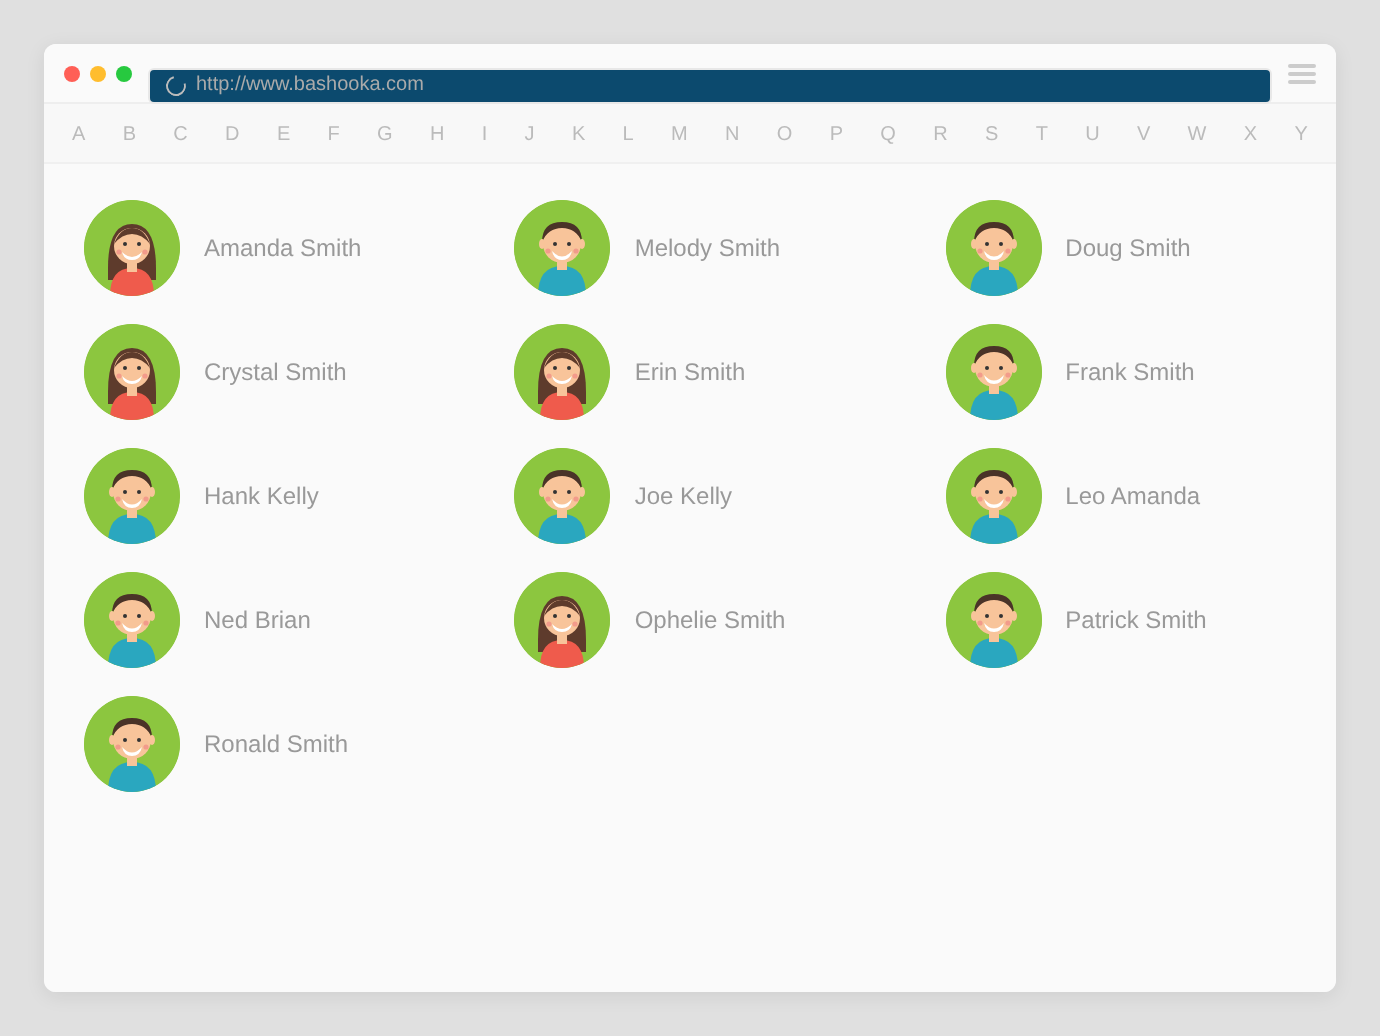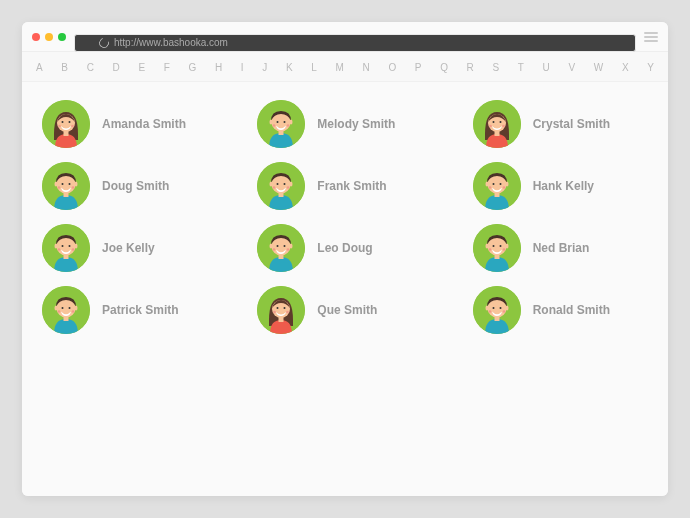--- a/index.html
+++ b/index.html
@@ -30,26 +30,26 @@
       gap: 8px;
     }
     .traffic-lights { display: flex; gap: 5px; }
     .light { width: 8px; height: 8px; border-radius: 50%; }
     .light.red { background: #ff5f56; }
     .light.yellow { background: #ffbd2e; }
     .light.green { background: #27c93f; }
     .url-bar {
       flex: 1;
       height: 18px;
-      background: #404040;
+      background: #0c4a6e;
       border: 1px solid #e8e8e8;
       border-radius: 3px;
       display: flex;
       align-items: center;
-      padding: 0 24px;
+      padding: 0 8px;
       gap: 5px;
       margin-top: 12px;
     }
     .refresh-icon {
       width: 10px; height: 10px;
       border: 1.2px solid #bbb;
       border-radius: 50%;
       border-top-color: transparent;
       transform: rotate(30deg);
     }
@@ -91,21 +91,20 @@
       border-radius: 50%;
       background: #8cc63f;
       flex-shrink: 0;
       position: relative;
       overflow: hidden;
     }
     .avatar svg { width: 100%; height: 100%; display: block; }
     .contact-name {
       color: #999;
       font-size: 12px;
-      font-weight: bold;
     }
   </style>
 </head>
 <body>
 
 <div class="browser">
   <div class="browser-bar">
     <div class="traffic-lights">
       <div class="light red"></div>
       <div class="light yellow"></div>
@@ -184,184 +183,202 @@
       <path d="M12 48 Q12 33 24 33 Q36 33 36 48 Z" fill="#2aa7bf"></path>
       <rect x="21.5" y="30" width="5" height="5" fill="#f8c49a"></rect>
     </svg>
           </div>
           <span class="contact-name">Melody Smith</span>
         </div>
         <div class="contact">
           <div class="avatar">
             <svg viewBox="0 0 48 48">
       <circle cx="24" cy="24" r="24" fill="#8cc63f"></circle>
+      <circle cx="24" cy="22" r="9.5" fill="#f8c49a"></circle>
+      <path d="M14 21 Q14 11 24 11 Q34 11 34 21 Q31 14 24 14 Q17 14 14 21 Z" fill="#4a3328"></path>
+      <circle cx="20.5" cy="22" r="1" fill="#333"></circle>
+      <circle cx="27.5" cy="22" r="1" fill="#333"></circle>
+      <path d="M19 25.5 Q24 31 29 25.5 Q28 30 24 30 Q20 30 19 25.5 Z" fill="#fff"></path>
+      <circle cx="17" cy="25.5" r="1.3" fill="#f29b8b"></circle>
+      <circle cx="31" cy="25.5" r="1.3" fill="#f29b8b"></circle>
+      <ellipse cx="14" cy="22" rx="1.5" ry="2.5" fill="#f8c49a"></ellipse>
+      <ellipse cx="34" cy="22" rx="1.5" ry="2.5" fill="#f8c49a"></ellipse>
+      <path d="M12 48 Q12 33 24 33 Q36 33 36 48 Z" fill="#2aa7bf"></path>
+      <rect x="21.5" y="30" width="5" height="5" fill="#f8c49a"></rect>
+    </svg>
+          </div>
+          <span class="contact-name">Doug Smith</span>
+        </div>
+        <div class="contact">
+          <div class="avatar">
+            <svg viewBox="0 0 48 48">
+      <circle cx="24" cy="24" r="24" fill="#8cc63f"></circle>
       <path d="M12 34 Q12 12 24 12 Q36 12 36 34 L36 40 L12 40 Z" fill="#5e3b2c"></path>
       <circle cx="24" cy="23" r="9" fill="#f8c49a"></circle>
       <path d="M15 22 Q18 14 24 14 Q30 14 33 22 Q29 17 24 17 Q19 17 15 22 Z" fill="#5e3b2c"></path>
       <circle cx="20.5" cy="22" r="1" fill="#333"></circle>
       <circle cx="27.5" cy="22" r="1" fill="#333"></circle>
       <path d="M19 26 Q24 31 29 26 Q28 30 24 30 Q20 30 19 26 Z" fill="#fff"></path>
       <circle cx="17.5" cy="26" r="1.3" fill="#f29b8b"></circle>
       <circle cx="30.5" cy="26" r="1.3" fill="#f29b8b"></circle>
       <path d="M13 48 Q13 34 24 34 Q35 34 35 48 Z" fill="#ef5b4c"></path>
       <rect x="21.5" y="31" width="5" height="5" fill="#f8c49a"></rect>
     </svg>
           </div>
           <span class="contact-name">Crystal Smith</span>
         </div>
         <div class="contact">
           <div class="avatar">
             <svg viewBox="0 0 48 48">
       <circle cx="24" cy="24" r="24" fill="#8cc63f"></circle>
-      <circle cx="24" cy="22" r="9.5" fill="#f8c49a"></circle>
-      <path d="M14 21 Q14 11 24 11 Q34 11 34 21 Q31 14 24 14 Q17 14 14 21 Z" fill="#4a3328"></path>
-      <circle cx="20.5" cy="22" r="1" fill="#333"></circle>
-      <circle cx="27.5" cy="22" r="1" fill="#333"></circle>
-      <path d="M19 25.5 Q24 31 29 25.5 Q28 30 24 30 Q20 30 19 25.5 Z" fill="#fff"></path>
-      <circle cx="17" cy="25.5" r="1.3" fill="#f29b8b"></circle>
-      <circle cx="31" cy="25.5" r="1.3" fill="#f29b8b"></circle>
-      <ellipse cx="14" cy="22" rx="1.5" ry="2.5" fill="#f8c49a"></ellipse>
-      <ellipse cx="34" cy="22" rx="1.5" ry="2.5" fill="#f8c49a"></ellipse>
-      <path d="M12 48 Q12 33 24 33 Q36 33 36 48 Z" fill="#2aa7bf"></path>
-      <rect x="21.5" y="30" width="5" height="5" fill="#f8c49a"></rect>
-    </svg>
-          </div>
-          <span class="contact-name">Doug Smith</span>
-        </div>
-        <div class="contact">
-          <div class="avatar">
-            <svg viewBox="0 0 48 48">
-      <circle cx="24" cy="24" r="24" fill="#8cc63f"></circle>
-      <circle cx="24" cy="22" r="9.5" fill="#f8c49a"></circle>
-      <path d="M14 21 Q14 11 24 11 Q34 11 34 21 Q31 14 24 14 Q17 14 14 21 Z" fill="#4a3328"></path>
-      <circle cx="20.5" cy="22" r="1" fill="#333"></circle>
-      <circle cx="27.5" cy="22" r="1" fill="#333"></circle>
-      <path d="M19 25.5 Q24 31 29 25.5 Q28 30 24 30 Q20 30 19 25.5 Z" fill="#fff"></path>
-      <circle cx="17" cy="25.5" r="1.3" fill="#f29b8b"></circle>
-      <circle cx="31" cy="25.5" r="1.3" fill="#f29b8b"></circle>
-      <ellipse cx="14" cy="22" rx="1.5" ry="2.5" fill="#f8c49a"></ellipse>
-      <ellipse cx="34" cy="22" rx="1.5" ry="2.5" fill="#f8c49a"></ellipse>
-      <path d="M12 48 Q12 33 24 33 Q36 33 36 48 Z" fill="#2aa7bf"></path>
-      <rect x="21.5" y="30" width="5" height="5" fill="#f8c49a"></rect>
-    </svg>
-          </div>
-          <span class="contact-name">Frank Smith</span>
-        </div>
-        <div class="contact">
-          <div class="avatar">
-            <svg viewBox="0 0 48 48">
-      <circle cx="24" cy="24" r="24" fill="#8cc63f"></circle>
-      <circle cx="24" cy="22" r="9.5" fill="#f8c49a"></circle>
-      <path d="M14 21 Q14 11 24 11 Q34 11 34 21 Q31 14 24 14 Q17 14 14 21 Z" fill="#4a3328"></path>
-      <circle cx="20.5" cy="22" r="1" fill="#333"></circle>
-      <circle cx="27.5" cy="22" r="1" fill="#333"></circle>
-      <path d="M19 25.5 Q24 31 29 25.5 Q28 30 24 30 Q20 30 19 25.5 Z" fill="#fff"></path>
-      <circle cx="17" cy="25.5" r="1.3" fill="#f29b8b"></circle>
-      <circle cx="31" cy="25.5" r="1.3" fill="#f29b8b"></circle>
-      <ellipse cx="14" cy="22" rx="1.5" ry="2.5" fill="#f8c49a"></ellipse>
-      <ellipse cx="34" cy="22" rx="1.5" ry="2.5" fill="#f8c49a"></ellipse>
-      <path d="M12 48 Q12 33 24 33 Q36 33 36 48 Z" fill="#2aa7bf"></path>
-      <rect x="21.5" y="30" width="5" height="5" fill="#f8c49a"></rect>
-    </svg>
-          </div>
-          <span class="contact-name">Hank Kelly</span>
-        </div>
-        <div class="contact">
-          <div class="avatar">
-            <svg viewBox="0 0 48 48">
-      <circle cx="24" cy="24" r="24" fill="#8cc63f"></circle>
-      <circle cx="24" cy="22" r="9.5" fill="#f8c49a"></circle>
-      <path d="M14 21 Q14 11 24 11 Q34 11 34 21 Q31 14 24 14 Q17 14 14 21 Z" fill="#4a3328"></path>
-      <circle cx="20.5" cy="22" r="1" fill="#333"></circle>
-      <circle cx="27.5" cy="22" r="1" fill="#333"></circle>
-      <path d="M19 25.5 Q24 31 29 25.5 Q28 30 24 30 Q20 30 19 25.5 Z" fill="#fff"></path>
-      <circle cx="17" cy="25.5" r="1.3" fill="#f29b8b"></circle>
-      <circle cx="31" cy="25.5" r="1.3" fill="#f29b8b"></circle>
-      <ellipse cx="14" cy="22" rx="1.5" ry="2.5" fill="#f8c49a"></ellipse>
-      <ellipse cx="34" cy="22" rx="1.5" ry="2.5" fill="#f8c49a"></ellipse>
-      <path d="M12 48 Q12 33 24 33 Q36 33 36 48 Z" fill="#2aa7bf"></path>
-      <rect x="21.5" y="30" width="5" height="5" fill="#f8c49a"></rect>
-    </svg>
-          </div>
-          <span class="contact-name">Joe Kelly</span>
-        </div>
-        <div class="contact">
-          <div class="avatar">
-            <svg viewBox="0 0 48 48">
-      <circle cx="24" cy="24" r="24" fill="#8cc63f"></circle>
-      <circle cx="24" cy="22" r="9.5" fill="#f8c49a"></circle>
-      <path d="M14 21 Q14 11 24 11 Q34 11 34 21 Q31 14 24 14 Q17 14 14 21 Z" fill="#4a3328"></path>
-      <circle cx="20.5" cy="22" r="1" fill="#333"></circle>
-      <circle cx="27.5" cy="22" r="1" fill="#333"></circle>
-      <path d="M19 25.5 Q24 31 29 25.5 Q28 30 24 30 Q20 30 19 25.5 Z" fill="#fff"></path>
-      <circle cx="17" cy="25.5" r="1.3" fill="#f29b8b"></circle>
-      <circle cx="31" cy="25.5" r="1.3" fill="#f29b8b"></circle>
-      <ellipse cx="14" cy="22" rx="1.5" ry="2.5" fill="#f8c49a"></ellipse>
-      <ellipse cx="34" cy="22" rx="1.5" ry="2.5" fill="#f8c49a"></ellipse>
-      <path d="M12 48 Q12 33 24 33 Q36 33 36 48 Z" fill="#2aa7bf"></path>
-      <rect x="21.5" y="30" width="5" height="5" fill="#f8c49a"></rect>
-    </svg>
-          </div>
-          <span class="contact-name">Leo Doug</span>
-        </div>
-        <div class="contact">
-          <div class="avatar">
-            <svg viewBox="0 0 48 48">
-      <circle cx="24" cy="24" r="24" fill="#8cc63f"></circle>
-      <circle cx="24" cy="22" r="9.5" fill="#f8c49a"></circle>
-      <path d="M14 21 Q14 11 24 11 Q34 11 34 21 Q31 14 24 14 Q17 14 14 21 Z" fill="#4a3328"></path>
-      <circle cx="20.5" cy="22" r="1" fill="#333"></circle>
-      <circle cx="27.5" cy="22" r="1" fill="#333"></circle>
-      <path d="M19 25.5 Q24 31 29 25.5 Q28 30 24 30 Q20 30 19 25.5 Z" fill="#fff"></path>
-      <circle cx="17" cy="25.5" r="1.3" fill="#f29b8b"></circle>
-      <circle cx="31" cy="25.5" r="1.3" fill="#f29b8b"></circle>
-      <ellipse cx="14" cy="22" rx="1.5" ry="2.5" fill="#f8c49a"></ellipse>
-      <ellipse cx="34" cy="22" rx="1.5" ry="2.5" fill="#f8c49a"></ellipse>
-      <path d="M12 48 Q12 33 24 33 Q36 33 36 48 Z" fill="#2aa7bf"></path>
-      <rect x="21.5" y="30" width="5" height="5" fill="#f8c49a"></rect>
-    </svg>
-          </div>
-          <span class="contact-name">Ned Brian</span>
-        </div>
-        <div class="contact">
-          <div class="avatar">
-            <svg viewBox="0 0 48 48">
-      <circle cx="24" cy="24" r="24" fill="#8cc63f"></circle>
-      <circle cx="24" cy="22" r="9.5" fill="#f8c49a"></circle>
-      <path d="M14 21 Q14 11 24 11 Q34 11 34 21 Q31 14 24 14 Q17 14 14 21 Z" fill="#4a3328"></path>
-      <circle cx="20.5" cy="22" r="1" fill="#333"></circle>
-      <circle cx="27.5" cy="22" r="1" fill="#333"></circle>
-      <path d="M19 25.5 Q24 31 29 25.5 Q28 30 24 30 Q20 30 19 25.5 Z" fill="#fff"></path>
-      <circle cx="17" cy="25.5" r="1.3" fill="#f29b8b"></circle>
-      <circle cx="31" cy="25.5" r="1.3" fill="#f29b8b"></circle>
-      <ellipse cx="14" cy="22" rx="1.5" ry="2.5" fill="#f8c49a"></ellipse>
-      <ellipse cx="34" cy="22" rx="1.5" ry="2.5" fill="#f8c49a"></ellipse>
-      <path d="M12 48 Q12 33 24 33 Q36 33 36 48 Z" fill="#2aa7bf"></path>
-      <rect x="21.5" y="30" width="5" height="5" fill="#f8c49a"></rect>
-    </svg>
-          </div>
-          <span class="contact-name">Patrick Smith</span>
-        </div>
-        <div class="contact">
-          <div class="avatar">
-            <svg viewBox="0 0 48 48">
-      <circle cx="24" cy="24" r="24" fill="#8cc63f"></circle>
       <path d="M12 34 Q12 12 24 12 Q36 12 36 34 L36 40 L12 40 Z" fill="#5e3b2c"></path>
       <circle cx="24" cy="23" r="9" fill="#f8c49a"></circle>
       <path d="M15 22 Q18 14 24 14 Q30 14 33 22 Q29 17 24 17 Q19 17 15 22 Z" fill="#5e3b2c"></path>
       <circle cx="20.5" cy="22" r="1" fill="#333"></circle>
       <circle cx="27.5" cy="22" r="1" fill="#333"></circle>
       <path d="M19 26 Q24 31 29 26 Q28 30 24 30 Q20 30 19 26 Z" fill="#fff"></path>
       <circle cx="17.5" cy="26" r="1.3" fill="#f29b8b"></circle>
       <circle cx="30.5" cy="26" r="1.3" fill="#f29b8b"></circle>
       <path d="M13 48 Q13 34 24 34 Q35 34 35 48 Z" fill="#ef5b4c"></path>
       <rect x="21.5" y="31" width="5" height="5" fill="#f8c49a"></rect>
     </svg>
           </div>
-          <span class="contact-name">Que Smith</span>
+          <span class="contact-name">Erin Smith</span>
+        </div>
+        <div class="contact">
+          <div class="avatar">
+            <svg viewBox="0 0 48 48">
+      <circle cx="24" cy="24" r="24" fill="#8cc63f"></circle>
+      <circle cx="24" cy="22" r="9.5" fill="#f8c49a"></circle>
+      <path d="M14 21 Q14 11 24 11 Q34 11 34 21 Q31 14 24 14 Q17 14 14 21 Z" fill="#4a3328"></path>
+      <circle cx="20.5" cy="22" r="1" fill="#333"></circle>
+      <circle cx="27.5" cy="22" r="1" fill="#333"></circle>
+      <path d="M19 25.5 Q24 31 29 25.5 Q28 30 24 30 Q20 30 19 25.5 Z" fill="#fff"></path>
+      <circle cx="17" cy="25.5" r="1.3" fill="#f29b8b"></circle>
+      <circle cx="31" cy="25.5" r="1.3" fill="#f29b8b"></circle>
+      <ellipse cx="14" cy="22" rx="1.5" ry="2.5" fill="#f8c49a"></ellipse>
+      <ellipse cx="34" cy="22" rx="1.5" ry="2.5" fill="#f8c49a"></ellipse>
+      <path d="M12 48 Q12 33 24 33 Q36 33 36 48 Z" fill="#2aa7bf"></path>
+      <rect x="21.5" y="30" width="5" height="5" fill="#f8c49a"></rect>
+    </svg>
+          </div>
+          <span class="contact-name">Frank Smith</span>
+        </div>
+        <div class="contact">
+          <div class="avatar">
+            <svg viewBox="0 0 48 48">
+      <circle cx="24" cy="24" r="24" fill="#8cc63f"></circle>
+      <circle cx="24" cy="22" r="9.5" fill="#f8c49a"></circle>
+      <path d="M14 21 Q14 11 24 11 Q34 11 34 21 Q31 14 24 14 Q17 14 14 21 Z" fill="#4a3328"></path>
+      <circle cx="20.5" cy="22" r="1" fill="#333"></circle>
+      <circle cx="27.5" cy="22" r="1" fill="#333"></circle>
+      <path d="M19 25.5 Q24 31 29 25.5 Q28 30 24 30 Q20 30 19 25.5 Z" fill="#fff"></path>
+      <circle cx="17" cy="25.5" r="1.3" fill="#f29b8b"></circle>
+      <circle cx="31" cy="25.5" r="1.3" fill="#f29b8b"></circle>
+      <ellipse cx="14" cy="22" rx="1.5" ry="2.5" fill="#f8c49a"></ellipse>
+      <ellipse cx="34" cy="22" rx="1.5" ry="2.5" fill="#f8c49a"></ellipse>
+      <path d="M12 48 Q12 33 24 33 Q36 33 36 48 Z" fill="#2aa7bf"></path>
+      <rect x="21.5" y="30" width="5" height="5" fill="#f8c49a"></rect>
+    </svg>
+          </div>
+          <span class="contact-name">Hank Kelly</span>
+        </div>
+        <div class="contact">
+          <div class="avatar">
+            <svg viewBox="0 0 48 48">
+      <circle cx="24" cy="24" r="24" fill="#8cc63f"></circle>
+      <circle cx="24" cy="22" r="9.5" fill="#f8c49a"></circle>
+      <path d="M14 21 Q14 11 24 11 Q34 11 34 21 Q31 14 24 14 Q17 14 14 21 Z" fill="#4a3328"></path>
+      <circle cx="20.5" cy="22" r="1" fill="#333"></circle>
+      <circle cx="27.5" cy="22" r="1" fill="#333"></circle>
+      <path d="M19 25.5 Q24 31 29 25.5 Q28 30 24 30 Q20 30 19 25.5 Z" fill="#fff"></path>
+      <circle cx="17" cy="25.5" r="1.3" fill="#f29b8b"></circle>
+      <circle cx="31" cy="25.5" r="1.3" fill="#f29b8b"></circle>
+      <ellipse cx="14" cy="22" rx="1.5" ry="2.5" fill="#f8c49a"></ellipse>
+      <ellipse cx="34" cy="22" rx="1.5" ry="2.5" fill="#f8c49a"></ellipse>
+      <path d="M12 48 Q12 33 24 33 Q36 33 36 48 Z" fill="#2aa7bf"></path>
+      <rect x="21.5" y="30" width="5" height="5" fill="#f8c49a"></rect>
+    </svg>
+          </div>
+          <span class="contact-name">Joe Kelly</span>
+        </div>
+        <div class="contact">
+          <div class="avatar">
+            <svg viewBox="0 0 48 48">
+      <circle cx="24" cy="24" r="24" fill="#8cc63f"></circle>
+      <circle cx="24" cy="22" r="9.5" fill="#f8c49a"></circle>
+      <path d="M14 21 Q14 11 24 11 Q34 11 34 21 Q31 14 24 14 Q17 14 14 21 Z" fill="#4a3328"></path>
+      <circle cx="20.5" cy="22" r="1" fill="#333"></circle>
+      <circle cx="27.5" cy="22" r="1" fill="#333"></circle>
+      <path d="M19 25.5 Q24 31 29 25.5 Q28 30 24 30 Q20 30 19 25.5 Z" fill="#fff"></path>
+      <circle cx="17" cy="25.5" r="1.3" fill="#f29b8b"></circle>
+      <circle cx="31" cy="25.5" r="1.3" fill="#f29b8b"></circle>
+      <ellipse cx="14" cy="22" rx="1.5" ry="2.5" fill="#f8c49a"></ellipse>
+      <ellipse cx="34" cy="22" rx="1.5" ry="2.5" fill="#f8c49a"></ellipse>
+      <path d="M12 48 Q12 33 24 33 Q36 33 36 48 Z" fill="#2aa7bf"></path>
+      <rect x="21.5" y="30" width="5" height="5" fill="#f8c49a"></rect>
+    </svg>
+          </div>
+          <span class="contact-name">Leo Amanda</span>
+        </div>
+        <div class="contact">
+          <div class="avatar">
+            <svg viewBox="0 0 48 48">
+      <circle cx="24" cy="24" r="24" fill="#8cc63f"></circle>
+      <circle cx="24" cy="22" r="9.5" fill="#f8c49a"></circle>
+      <path d="M14 21 Q14 11 24 11 Q34 11 34 21 Q31 14 24 14 Q17 14 14 21 Z" fill="#4a3328"></path>
+      <circle cx="20.5" cy="22" r="1" fill="#333"></circle>
+      <circle cx="27.5" cy="22" r="1" fill="#333"></circle>
+      <path d="M19 25.5 Q24 31 29 25.5 Q28 30 24 30 Q20 30 19 25.5 Z" fill="#fff"></path>
+      <circle cx="17" cy="25.5" r="1.3" fill="#f29b8b"></circle>
+      <circle cx="31" cy="25.5" r="1.3" fill="#f29b8b"></circle>
+      <ellipse cx="14" cy="22" rx="1.5" ry="2.5" fill="#f8c49a"></ellipse>
+      <ellipse cx="34" cy="22" rx="1.5" ry="2.5" fill="#f8c49a"></ellipse>
+      <path d="M12 48 Q12 33 24 33 Q36 33 36 48 Z" fill="#2aa7bf"></path>
+      <rect x="21.5" y="30" width="5" height="5" fill="#f8c49a"></rect>
+    </svg>
+          </div>
+          <span class="contact-name">Ned Brian</span>
+        </div>
+        <div class="contact">
+          <div class="avatar">
+            <svg viewBox="0 0 48 48">
+      <circle cx="24" cy="24" r="24" fill="#8cc63f"></circle>
+      <path d="M12 34 Q12 12 24 12 Q36 12 36 34 L36 40 L12 40 Z" fill="#5e3b2c"></path>
+      <circle cx="24" cy="23" r="9" fill="#f8c49a"></circle>
+      <path d="M15 22 Q18 14 24 14 Q30 14 33 22 Q29 17 24 17 Q19 17 15 22 Z" fill="#5e3b2c"></path>
+      <circle cx="20.5" cy="22" r="1" fill="#333"></circle>
+      <circle cx="27.5" cy="22" r="1" fill="#333"></circle>
+      <path d="M19 26 Q24 31 29 26 Q28 30 24 30 Q20 30 19 26 Z" fill="#fff"></path>
+      <circle cx="17.5" cy="26" r="1.3" fill="#f29b8b"></circle>
+      <circle cx="30.5" cy="26" r="1.3" fill="#f29b8b"></circle>
+      <path d="M13 48 Q13 34 24 34 Q35 34 35 48 Z" fill="#ef5b4c"></path>
+      <rect x="21.5" y="31" width="5" height="5" fill="#f8c49a"></rect>
+    </svg>
+          </div>
+          <span class="contact-name">Ophelie Smith</span>
+        </div>
+        <div class="contact">
+          <div class="avatar">
+            <svg viewBox="0 0 48 48">
+      <circle cx="24" cy="24" r="24" fill="#8cc63f"></circle>
+      <circle cx="24" cy="22" r="9.5" fill="#f8c49a"></circle>
+      <path d="M14 21 Q14 11 24 11 Q34 11 34 21 Q31 14 24 14 Q17 14 14 21 Z" fill="#4a3328"></path>
+      <circle cx="20.5" cy="22" r="1" fill="#333"></circle>
+      <circle cx="27.5" cy="22" r="1" fill="#333"></circle>
+      <path d="M19 25.5 Q24 31 29 25.5 Q28 30 24 30 Q20 30 19 25.5 Z" fill="#fff"></path>
+      <circle cx="17" cy="25.5" r="1.3" fill="#f29b8b"></circle>
+      <circle cx="31" cy="25.5" r="1.3" fill="#f29b8b"></circle>
+      <ellipse cx="14" cy="22" rx="1.5" ry="2.5" fill="#f8c49a"></ellipse>
+      <ellipse cx="34" cy="22" rx="1.5" ry="2.5" fill="#f8c49a"></ellipse>
+      <path d="M12 48 Q12 33 24 33 Q36 33 36 48 Z" fill="#2aa7bf"></path>
+      <rect x="21.5" y="30" width="5" height="5" fill="#f8c49a"></rect>
+    </svg>
+          </div>
+          <span class="contact-name">Patrick Smith</span>
         </div>
         <div class="contact">
           <div class="avatar">
             <svg viewBox="0 0 48 48">
       <circle cx="24" cy="24" r="24" fill="#8cc63f"></circle>
       <circle cx="24" cy="22" r="9.5" fill="#f8c49a"></circle>
       <path d="M14 21 Q14 11 24 11 Q34 11 34 21 Q31 14 24 14 Q17 14 14 21 Z" fill="#4a3328"></path>
       <circle cx="20.5" cy="22" r="1" fill="#333"></circle>
       <circle cx="27.5" cy="22" r="1" fill="#333"></circle>
       <path d="M19 25.5 Q24 31 29 25.5 Q28 30 24 30 Q20 30 19 25.5 Z" fill="#fff"></path>

